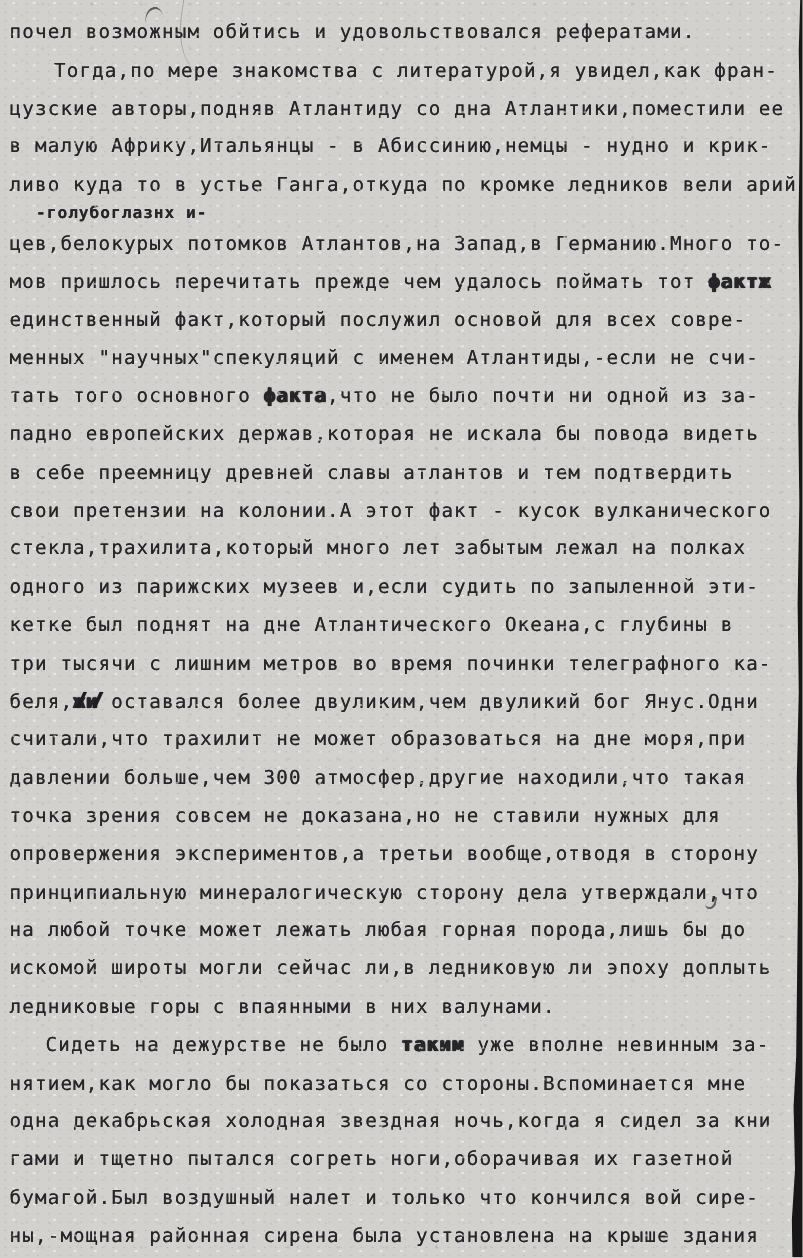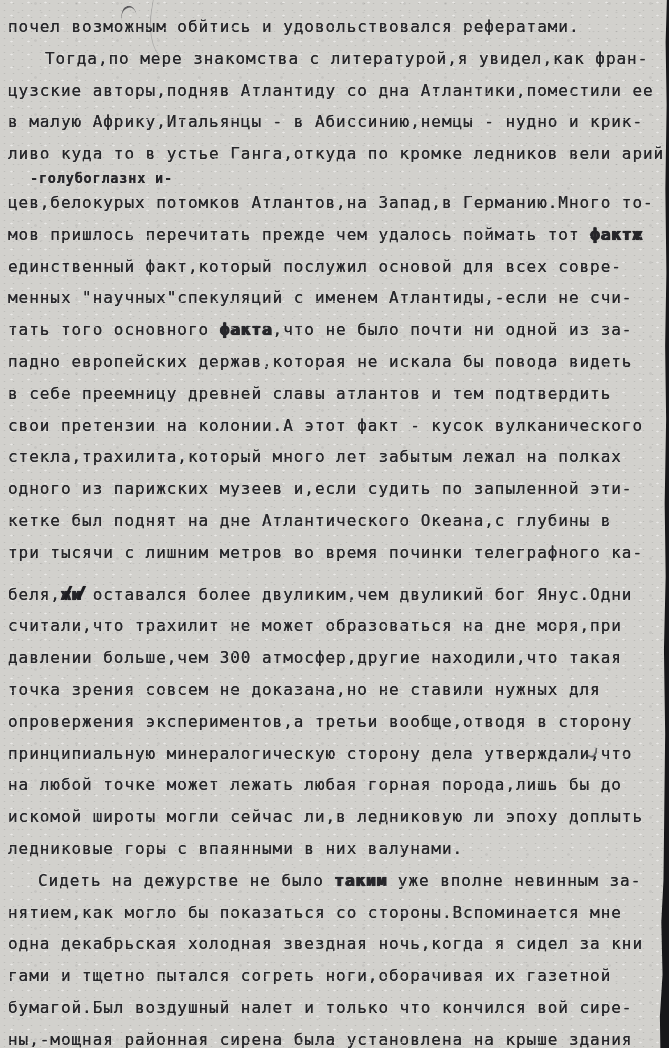--- a/index.html
+++ b/index.html
@@ -39,21 +39,21 @@
     line-height:17px;
     letter-spacing:0.8px;
     text-indent:22px;
     font-weight:bold;
   }
   
   .xout{
     font-weight:bold;
     text-shadow:0.9px 0 currentColor, -0.5px 0 currentColor, 0 0 1px rgba(20,20,22,0.9);
   }
-  .slashed{position:relative;display:inline-block;margin-top:10px;}
+  .slashed{position:relative;display:inline-block;}
   .slashed::after{
     content:"//";
     position:absolute;left:2px;top:-2px;
     font-weight:bold;letter-spacing:4px;
     color:#1e1e22;
   }
   
   .scan-edge{
     position:absolute;top:0;right:0;width:12px;height:100%;
     background:#17171a;

